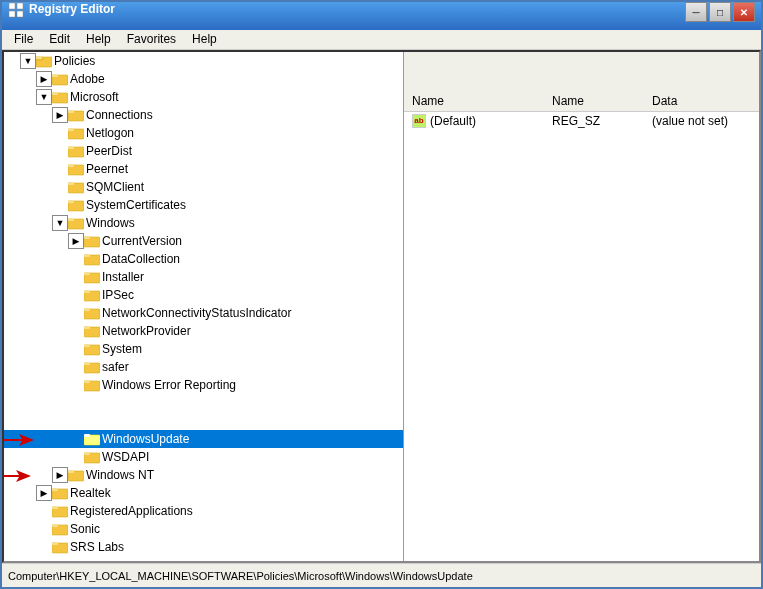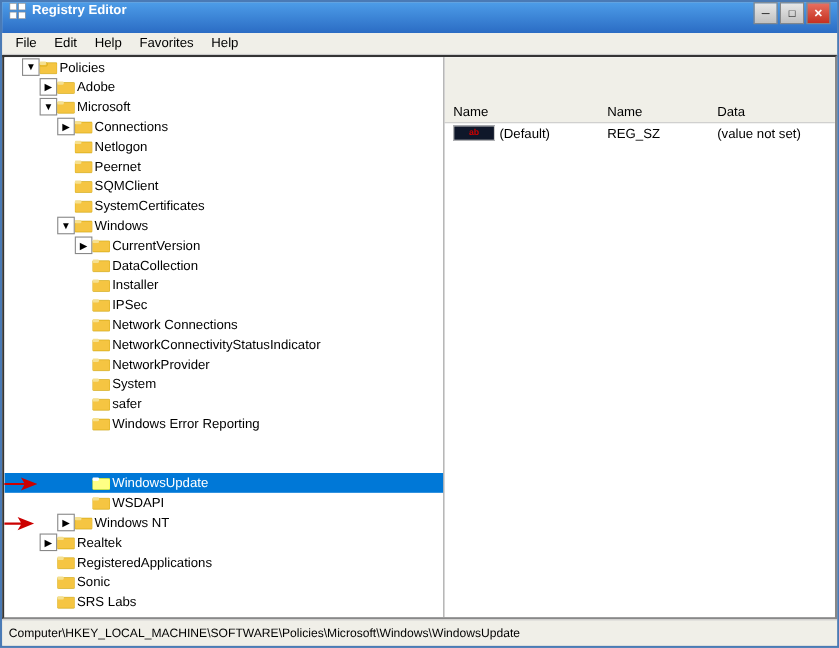--- a/index.html
+++ b/index.html
@@ -175,22 +175,22 @@
       border-top: 1px solid #ccc;
       display: flex;
       align-items: center;
       padding: 0 6px;
       font-size: 11px;
       color: #000;
     }
 
     
     .reg-icon {
-      width: 38px; height: 14px;
-      background: #0f172a;
+      width: 14px; height: 14px;
+      background: #bef264;
       border: 1px solid #ccc;
       display: inline-flex;
       align-items: center;
       justify-content: center;
       font-size: 8px;
       color: #c00;
       font-weight: bold;
       flex-shrink: 0;
     }
   </style>
@@ -289,20 +289,33 @@
           <span class="expand-space"></span>
           <span class="folder-icon">
             <svg viewBox="0 0 16 14">
                 <rect x="0" y="3" width="16" height="10" rx="1" fill="#f5c542" stroke="#c8a000" stroke-width="0.5"></rect>
                 <rect x="0" y="2" width="6" height="3" rx="1" fill="#f5e090"></rect>
               </svg>
           </span>
           <span class="node-label">Netlogon</span>
         </div>
 
+        <div class="tree-row">
+          <span class="indent" style="width:16px;"></span>
+          <span class="indent" style="width:16px;"></span>
+          <span class="indent" style="width:16px;"></span>
+          <span class="expand-space"></span>
+          <span class="folder-icon">
+            <svg viewBox="0 0 16 14">
+                <rect x="0" y="3" width="16" height="10" rx="1" fill="#f5c542" stroke="#c8a000" stroke-width="0.5"></rect>
+                <rect x="0" y="2" width="6" height="3" rx="1" fill="#f5e090"></rect>
+              </svg>
+          </span>
+          <span class="node-label">PeerDist</span>
+        </div>
 
         <div class="tree-row">
           <span class="indent" style="width:16px;"></span>
           <span class="indent" style="width:16px;"></span>
           <span class="indent" style="width:16px;"></span>
           <span class="expand-space"></span>
           <span class="folder-icon">
             <svg viewBox="0 0 16 14">
                 <rect x="0" y="3" width="16" height="10" rx="1" fill="#f5c542" stroke="#c8a000" stroke-width="0.5"></rect>
                 <rect x="0" y="2" width="6" height="3" rx="1" fill="#f5e090"></rect>
@@ -406,34 +419,20 @@
           <span class="expand-space"></span>
           <span class="folder-icon">
             <svg viewBox="0 0 16 14">
                 <rect x="0" y="3" width="16" height="10" rx="1" fill="#f5c542" stroke="#c8a000" stroke-width="0.5"></rect>
                 <rect x="0" y="2" width="6" height="3" rx="1" fill="#f5e090"></rect>
               </svg>
           </span>
           <span class="node-label">IPSec</span>
         </div>
 
-        <div class="tree-row">
-          <span class="indent" style="width:16px;"></span>
-          <span class="indent" style="width:16px;"></span>
-          <span class="indent" style="width:16px;"></span>
-          <span class="indent" style="width:16px;"></span>
-          <span class="expand-space"></span>
-          <span class="folder-icon">
-            <svg viewBox="0 0 16 14">
-                <rect x="0" y="3" width="16" height="10" rx="1" fill="#f5c542" stroke="#c8a000" stroke-width="0.5"></rect>
-                <rect x="0" y="2" width="6" height="3" rx="1" fill="#f5e090"></rect>
-              </svg>
-          </span>
-          <span class="node-label">Network Connections</span>
-        </div>
 
         <div class="tree-row">
           <span class="indent" style="width:16px;"></span>
           <span class="indent" style="width:16px;"></span>
           <span class="indent" style="width:16px;"></span>
           <span class="indent" style="width:16px;"></span>
           <span class="expand-space"></span>
           <span class="folder-icon">
             <svg viewBox="0 0 16 14">
                 <rect x="0" y="3" width="16" height="10" rx="1" fill="#f5c542" stroke="#c8a000" stroke-width="0.5"></rect>

